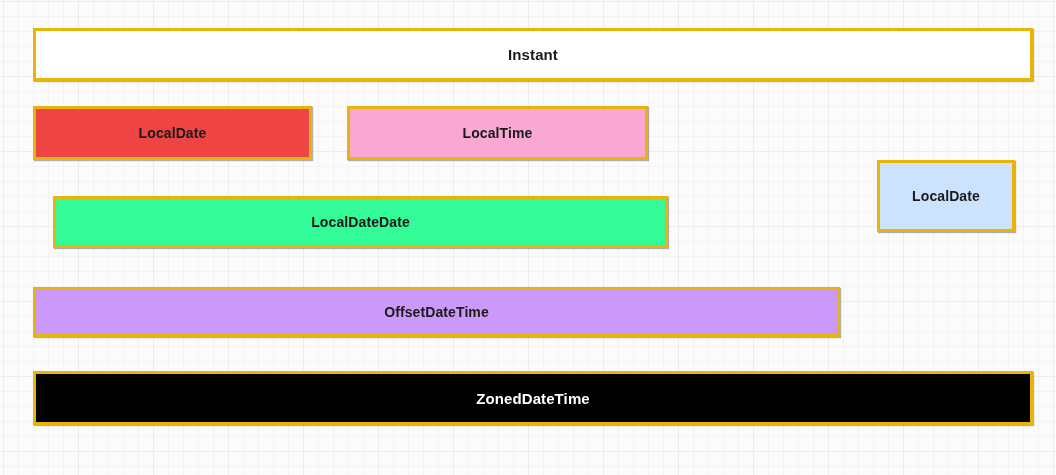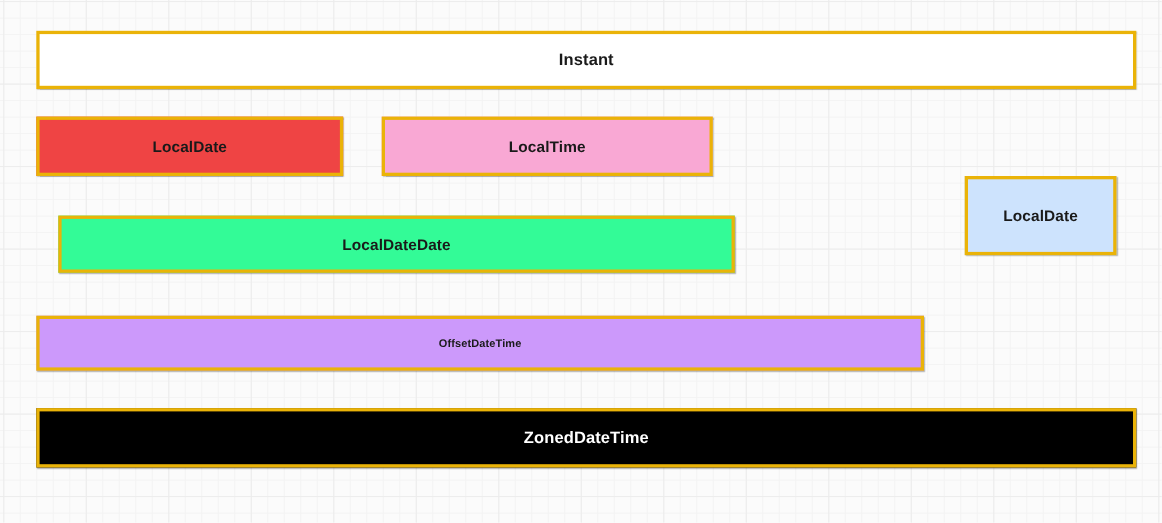--- a/index.html
+++ b/index.html
@@ -62,21 +62,21 @@
   #node-localdatedate {
     left: 33px; top: 196px; width: 615px; height: 52px;
     background: #33fb97;
     font-size: 14px;
     margin-left: 20px;
   }
 
   #node-offsetdatetime {
     left: 33px; top: 287px; width: 807px; height: 50px;
     background: #cc99fb;
-    font-size: 10px;
+    font-size: 14px;
   }
 
   #node-zoneddatetime {
     left: 33px; top: 371px; width: 1000px; height: 54px;
     background: #000000;
     color: #ffffff;
     font-size: 15px;
     align-items: center;
   }
 

